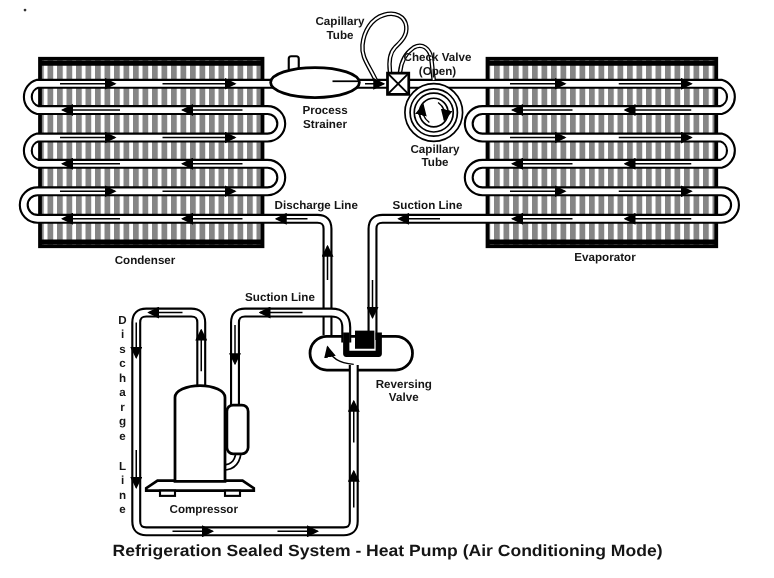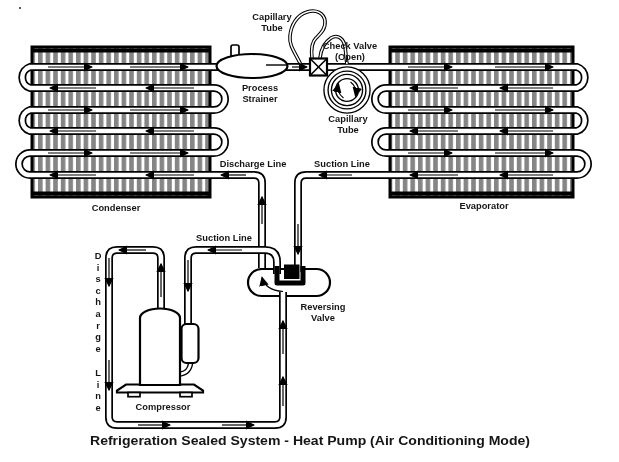--- a/index.html
+++ b/index.html
@@ -1,17 +1,17 @@
 <!DOCTYPE html>
 <html><head>
 <meta charset="utf-8">
 <style>
   html,body{margin:0;padding:0;background:#fff;}
   .stage{position:relative;width:619px;height:462px;background:#fff;overflow:hidden;
-         font-family:"Liberation Sans",sans-serif;}
+         font-family:"Liberation Sans",sans-serif;border-radius:13px;}
   svg{display:block;}
   .po{fill:none;stroke:#000;stroke-width:8;}
   .pi{fill:none;stroke:#fff;stroke-width:4.6;}
   .co{fill:none;stroke:#000;stroke-width:5.5;}
   .ci{fill:none;stroke:#fff;stroke-width:2.8;}
   .ko{fill:none;stroke:#000;stroke-width:3.6;}
   .ki{fill:none;stroke:#fff;stroke-width:1.5;}
   .ar{fill:none;stroke:#000;stroke-width:1.2;}
   .comp{fill:#fff;stroke:#000;stroke-width:2.2;}
   .thin{fill:#fff;stroke:#000;stroke-width:1.7;}

